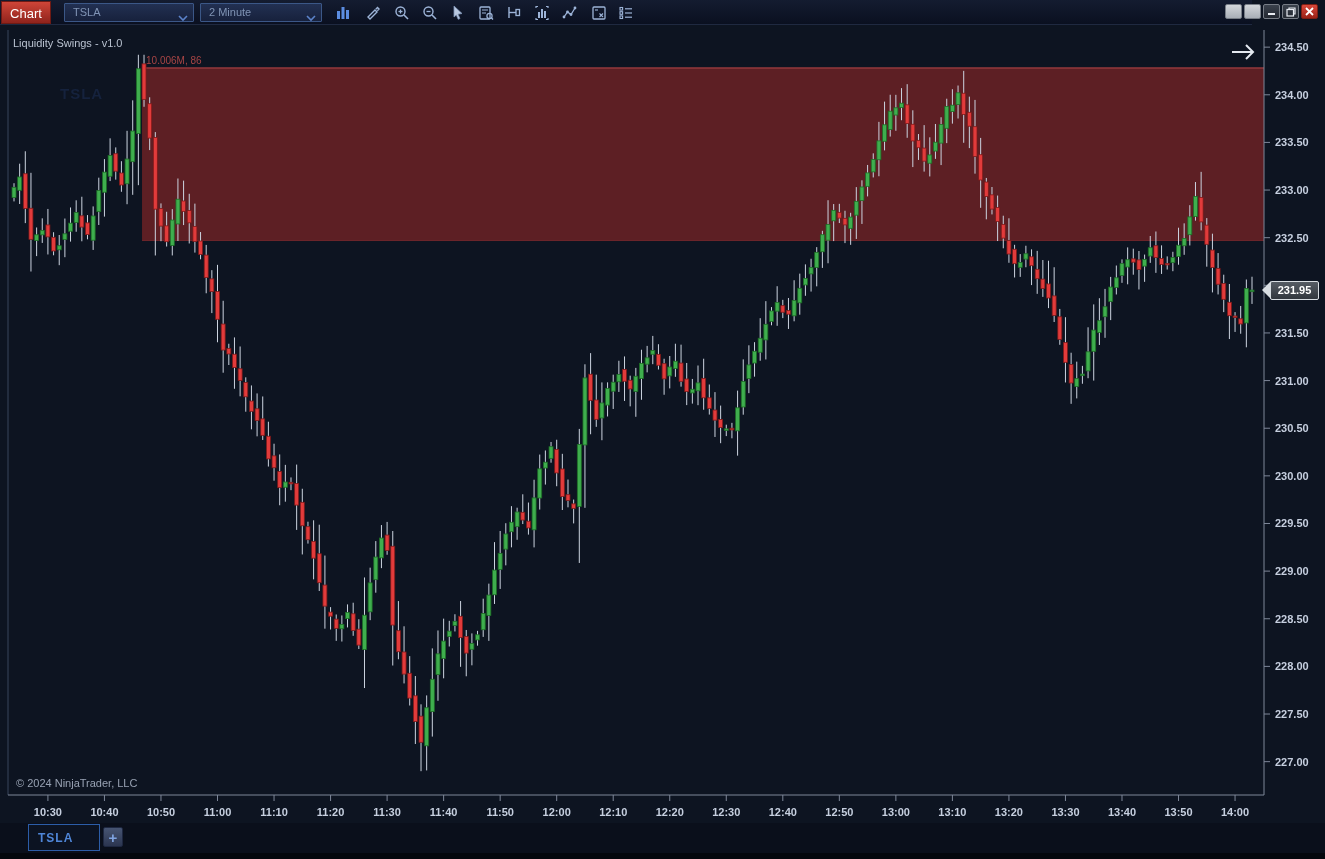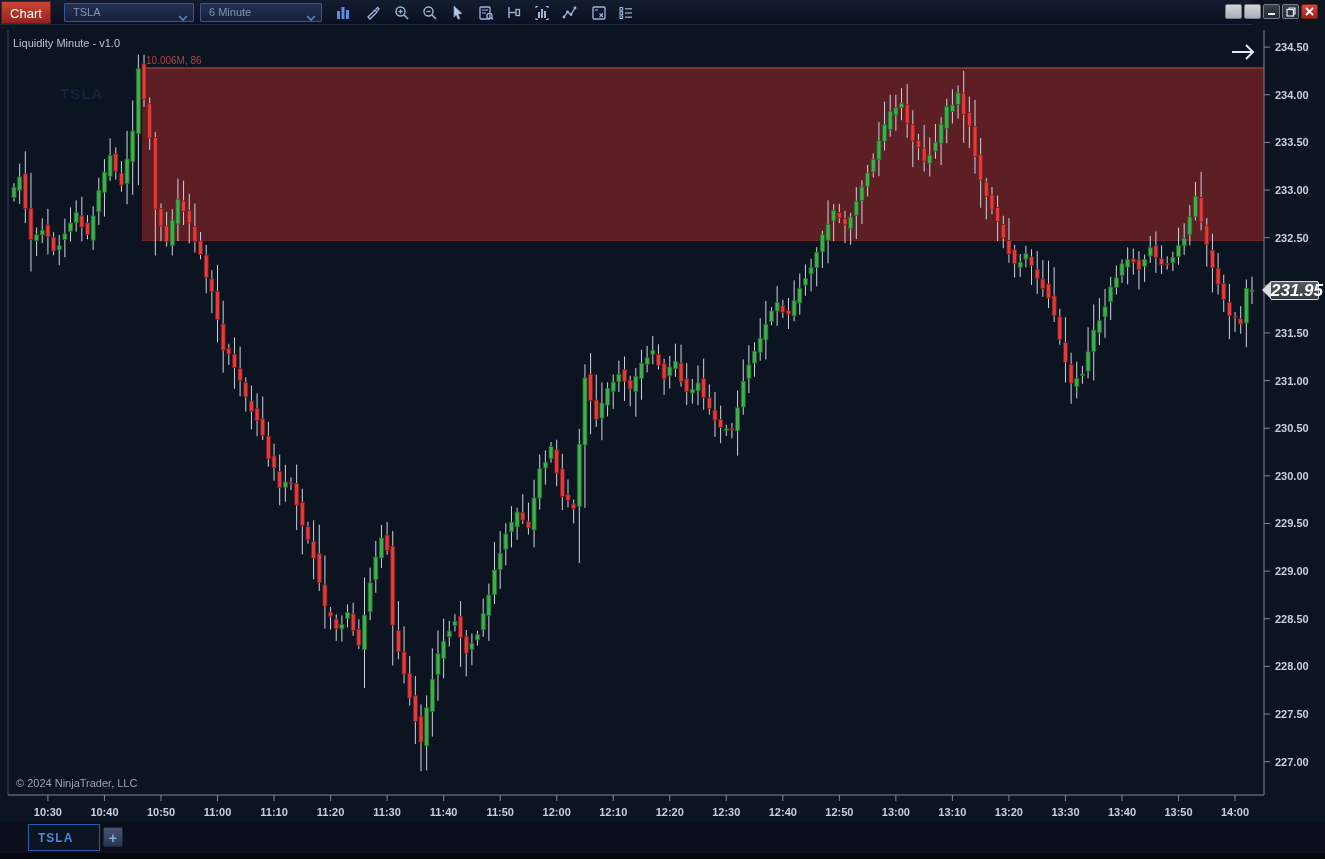--- a/index.html
+++ b/index.html
@@ -48,21 +48,21 @@
   #chart-area { position:absolute; left:0; top:25px; width:1325px; height:798px; background:#0d1421; }
   #chart-svg { position:absolute; left:0; top:0; }
   #indicator-label { position:absolute; left:13px; top:12px; font-size:11px; color:#b9c2d0; }
   #watermark { position:absolute; left:60px; top:60px; font-size:15px; font-weight:bold; color:#15223d; letter-spacing:1px; }
   #copyright { position:absolute; left:16px; top:752px; font-size:11px; color:#98a2b3; }
   #goto-last { position:absolute; left:1228px; top:16px; width:32px; height:24px; background:transparent; border:0; cursor:pointer; }
   #price-badge {
     position:absolute; left:1270px; top:256px; width:49px; height:19px;
     background:linear-gradient(#565c64,#32373e);
     border:1px solid #d8dde2; border-radius:2px;
-    color:#fff; font-size:17px; font-weight:bold; text-align:center; line-height:17px;font-style:italic;
+    color:#fff; font-size:11px; font-weight:bold; text-align:center; line-height:17px;
   }
   #price-badge::before {
     content:""; position:absolute; left:-9px; top:-1px;
     border-top:9.5px solid transparent; border-bottom:9.5px solid transparent;
     border-right:9px solid #d8dde2;
   }
   
   #tabbar { position:absolute; left:0; top:823px; width:1325px; height:30px; background:#0a0f1b; }
   .tab {
     position:absolute; left:28px; top:1px; width:72px; height:27px;
@@ -88,21 +88,21 @@
 
     <div class="dropdown" id="dd-instrument">
       <span>TSLA</span>
       <span class="chev">
         <svg width="10" height="7">
             <polyline points="1,1 5,5 9,1" fill="none" stroke="#5b82c9" stroke-width="1.6"></polyline>
           </svg>
       </span>
     </div>
     <div class="dropdown" id="dd-interval">
-      <span>6 Minute</span>
+      <span>2 Minute</span>
       <span class="chev">
         <svg width="10" height="7">
             <polyline points="1,1 5,5 9,1" fill="none" stroke="#5b82c9" stroke-width="1.6"></polyline>
           </svg>
       </span>
     </div>
 
     <button class="tb-icon" style="left:330px">
       <svg width="18" height="18" viewBox="0 0 18 18">
           <rect x="3" y="7" width="3" height="8" fill="#5b8ce0"></rect>
@@ -729,21 +729,21 @@
         <line x1="1065.4579999999999" y1="770" x2="1065.4579999999999" y2="776" stroke="#7e8799" stroke-width="1"></line>
         <text x="1065.4579999999999" y="791" font-size="11" font-weight="bold" fill="#c6cfdf" text-anchor="middle">13:30</text>
         <line x1="1121.9879999999998" y1="770" x2="1121.9879999999998" y2="776" stroke="#7e8799" stroke-width="1"></line>
         <text x="1121.9879999999998" y="791" font-size="11" font-weight="bold" fill="#c6cfdf" text-anchor="middle">13:40</text>
         <line x1="1178.5179999999998" y1="770" x2="1178.5179999999998" y2="776" stroke="#7e8799" stroke-width="1"></line>
         <text x="1178.5179999999998" y="791" font-size="11" font-weight="bold" fill="#c6cfdf" text-anchor="middle">13:50</text>
         <line x1="1235.048" y1="770" x2="1235.048" y2="776" stroke="#7e8799" stroke-width="1"></line>
         <text x="1235.048" y="791" font-size="11" font-weight="bold" fill="#c6cfdf" text-anchor="middle">14:00</text>
       </svg>
     <div id="watermark">TSLA</div>
-    <div id="indicator-label">Liquidity Minute - v1.0</div>
+    <div id="indicator-label">Liquidity Swings - v1.0</div>
     <div id="copyright">© 2024 NinjaTrader, LLC</div>
     <button id="goto-last" title="">
       <svg width="30" height="20" viewBox="0 0 30 20">
           <line x1="3" y1="10" x2="24" y2="10" stroke="#e4e9f0" stroke-width="2"></line>
           <polyline points="17,3 24,10 17,17" fill="none" stroke="#e4e9f0" stroke-width="2"></polyline>
         </svg>
     </button>
     <div id="price-badge" style="top: 255.581px;">231.95</div>
   </div>
 

